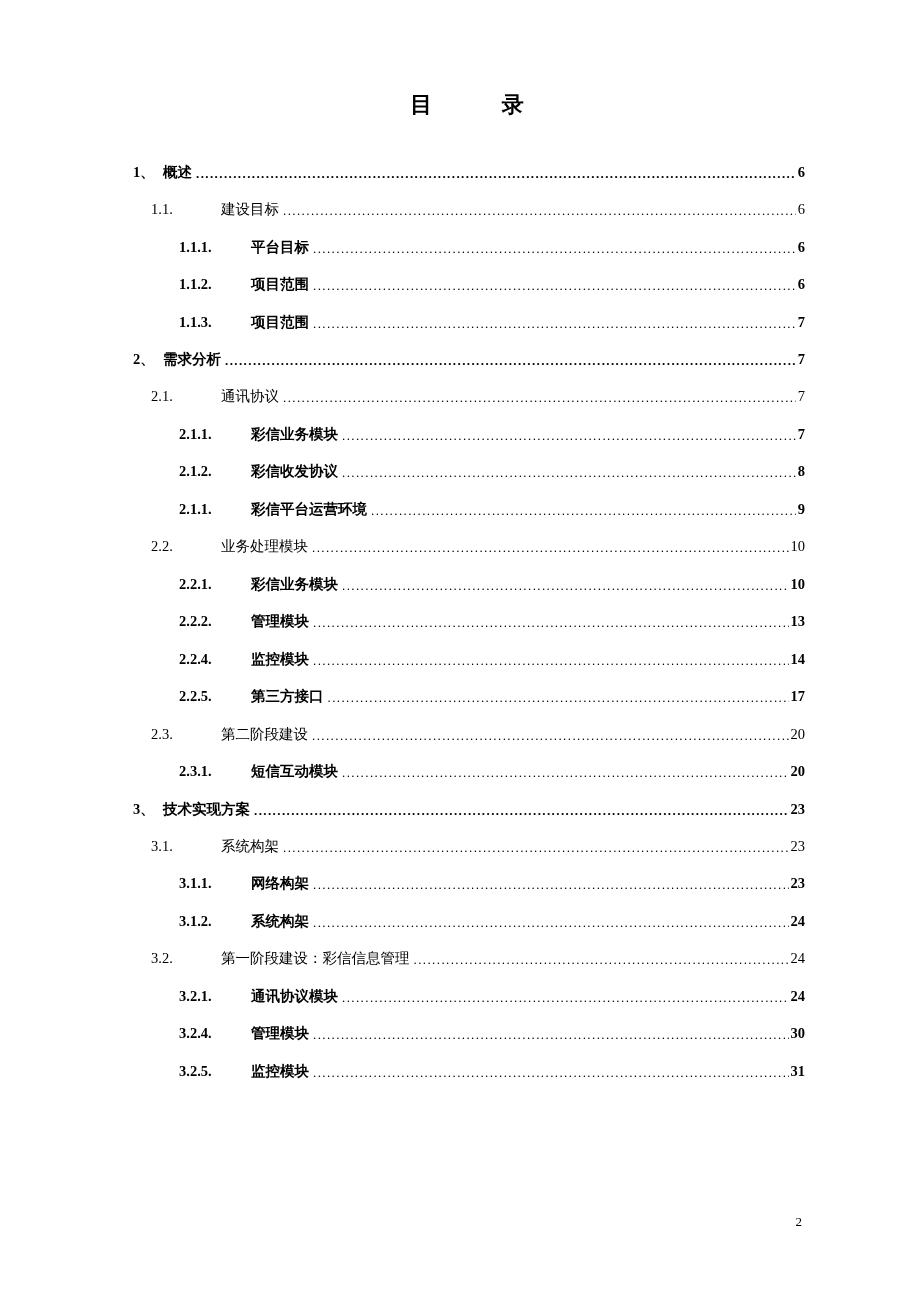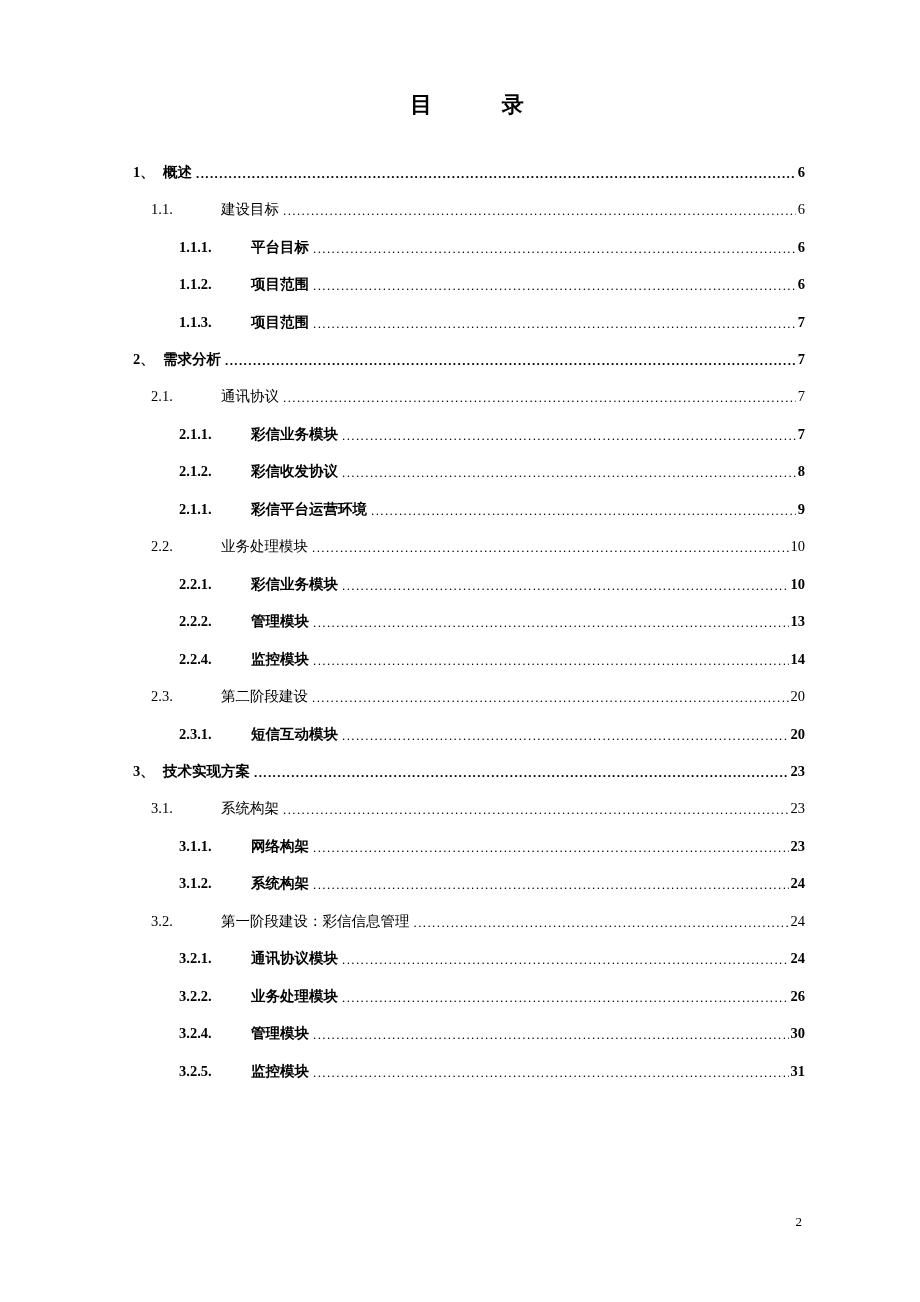--- a/index.html
+++ b/index.html
@@ -140,20 +140,26 @@
       <span class="txt">管理模块</span>
       <span class="dots"></span>
       <span class="pg">13</span>
     </div>
     <div class="entry l3">
       <span class="num">2.2.4.</span>
       <span class="txt">监控模块</span>
       <span class="dots"></span>
       <span class="pg">14</span>
     </div>
+    <div class="entry l3">
+      <span class="num">2.2.5.</span>
+      <span class="txt">第三方接口</span>
+      <span class="dots"></span>
+      <span class="pg">17</span>
+    </div>
     <div class="entry l2">
       <span class="num">2.3.</span>
       <span class="txt">第二阶段建设</span>
       <span class="dots"></span>
       <span class="pg">20</span>
     </div>
     <div class="entry l3">
       <span class="num">2.3.1.</span>
       <span class="txt">短信互动模块</span>
       <span class="dots"></span>
@@ -189,26 +195,20 @@
       <span class="dots"></span>
       <span class="pg">24</span>
     </div>
     <div class="entry l3">
       <span class="num">3.2.1.</span>
       <span class="txt">通讯协议模块</span>
       <span class="dots"></span>
       <span class="pg">24</span>
     </div>
     <div class="entry l3">
-      <span class="num">3.2.2.</span>
-      <span class="txt">业务处理模块</span>
-      <span class="dots"></span>
-      <span class="pg">26</span>
-    </div>
-    <div class="entry l3">
       <span class="num">3.2.4.</span>
       <span class="txt">管理模块</span>
       <span class="dots"></span>
       <span class="pg">30</span>
     </div>
     <div class="entry l3">
       <span class="num">3.2.5.</span>
       <span class="txt">监控模块</span>
       <span class="dots"></span>
       <span class="pg">31</span>

